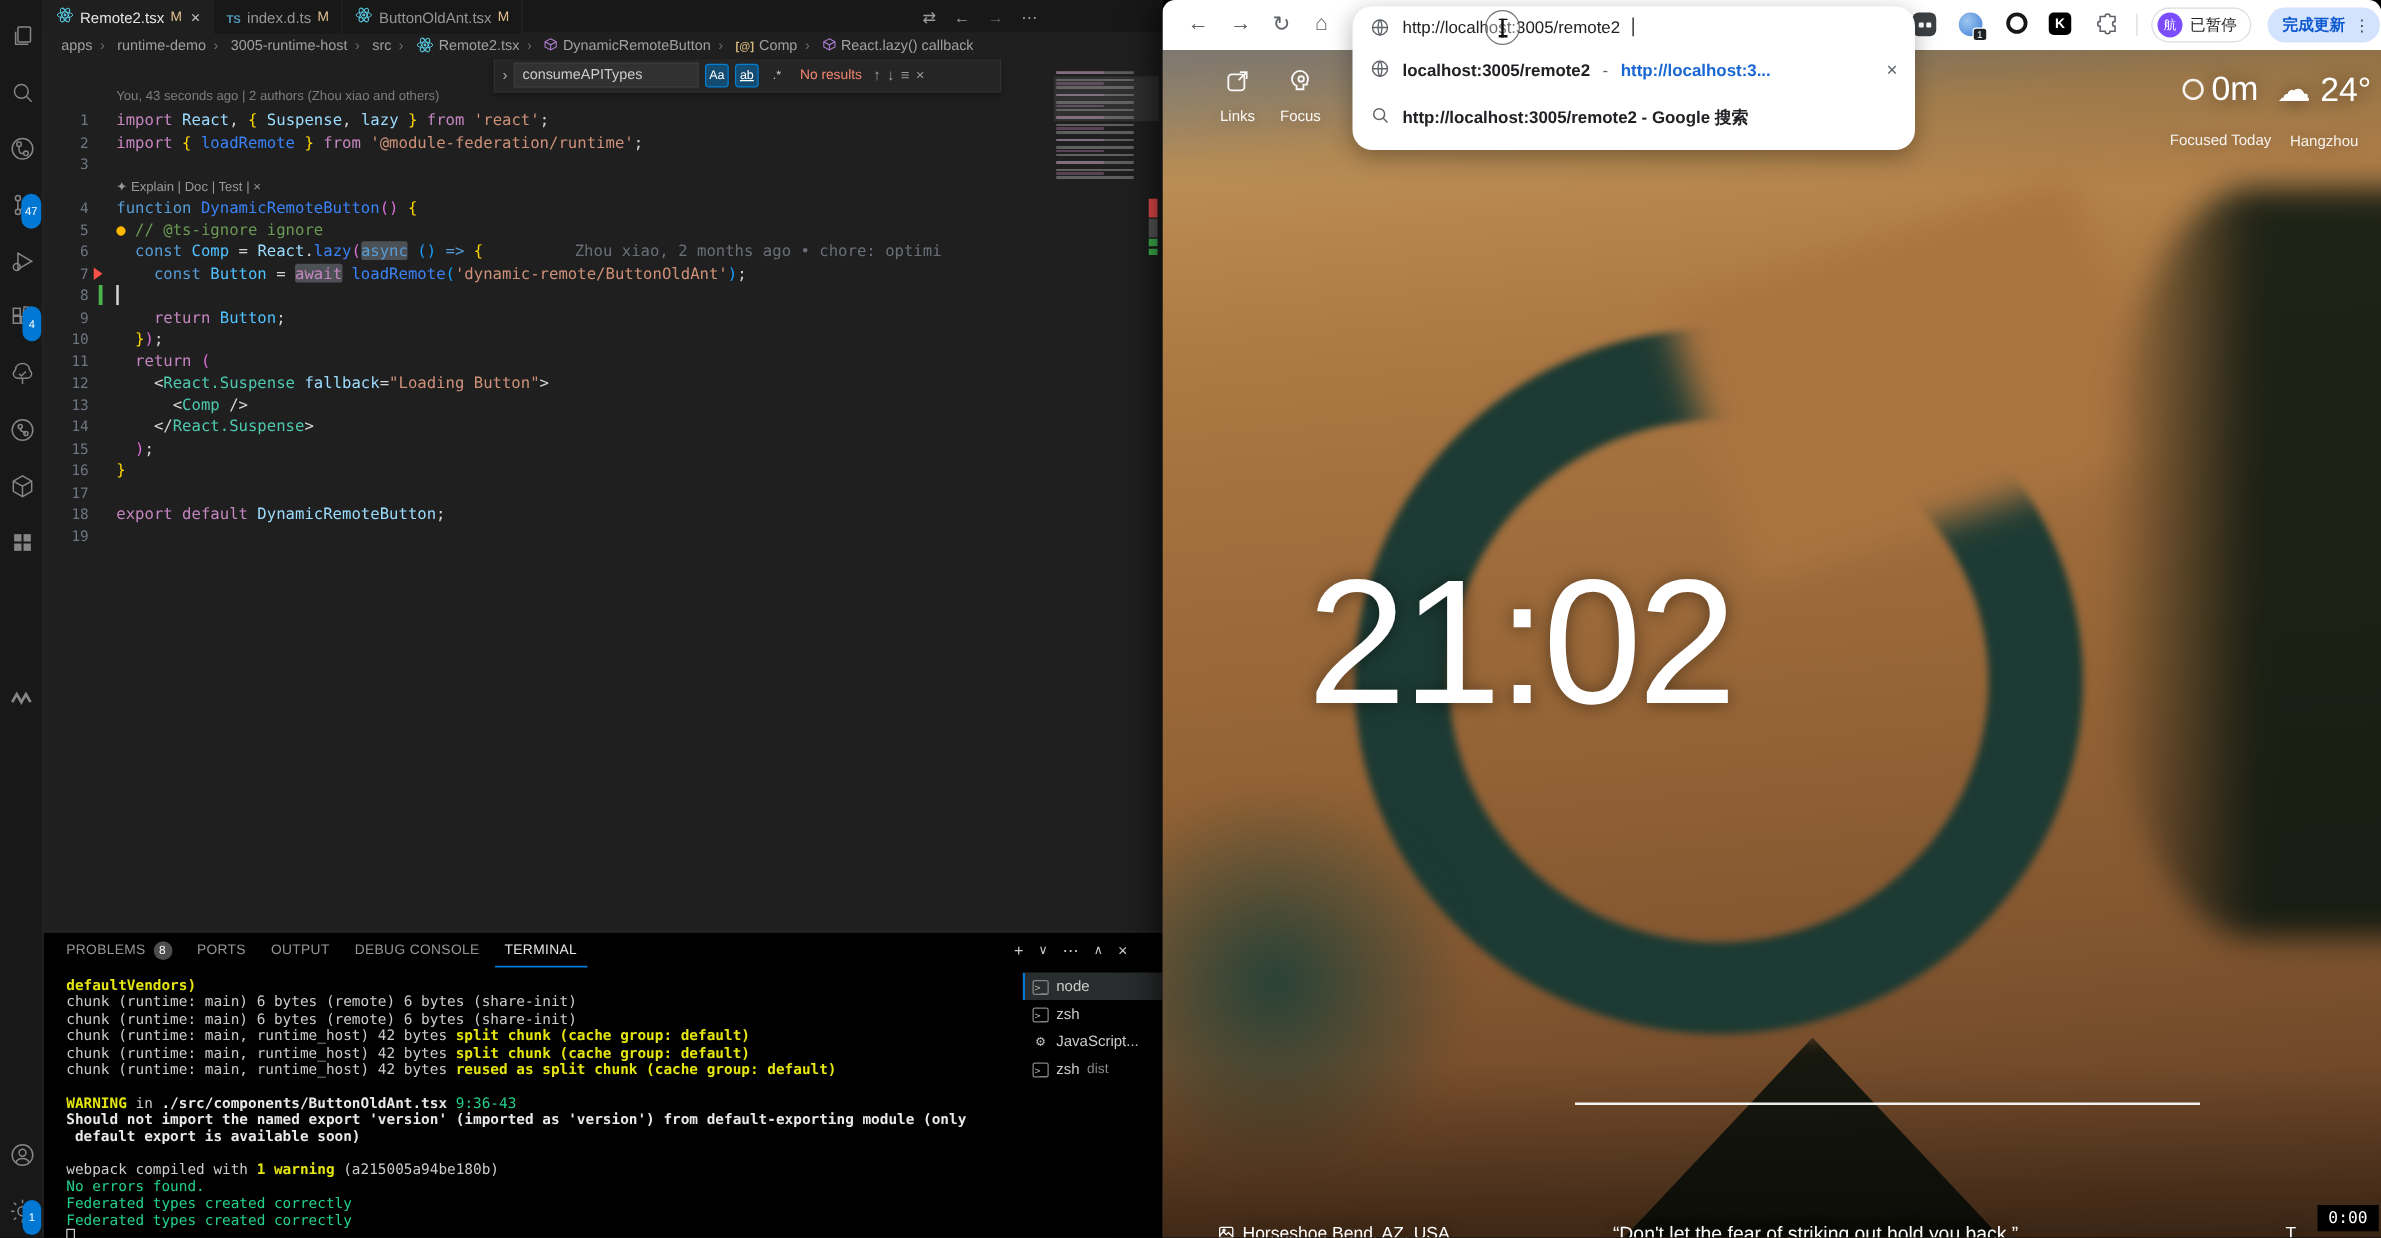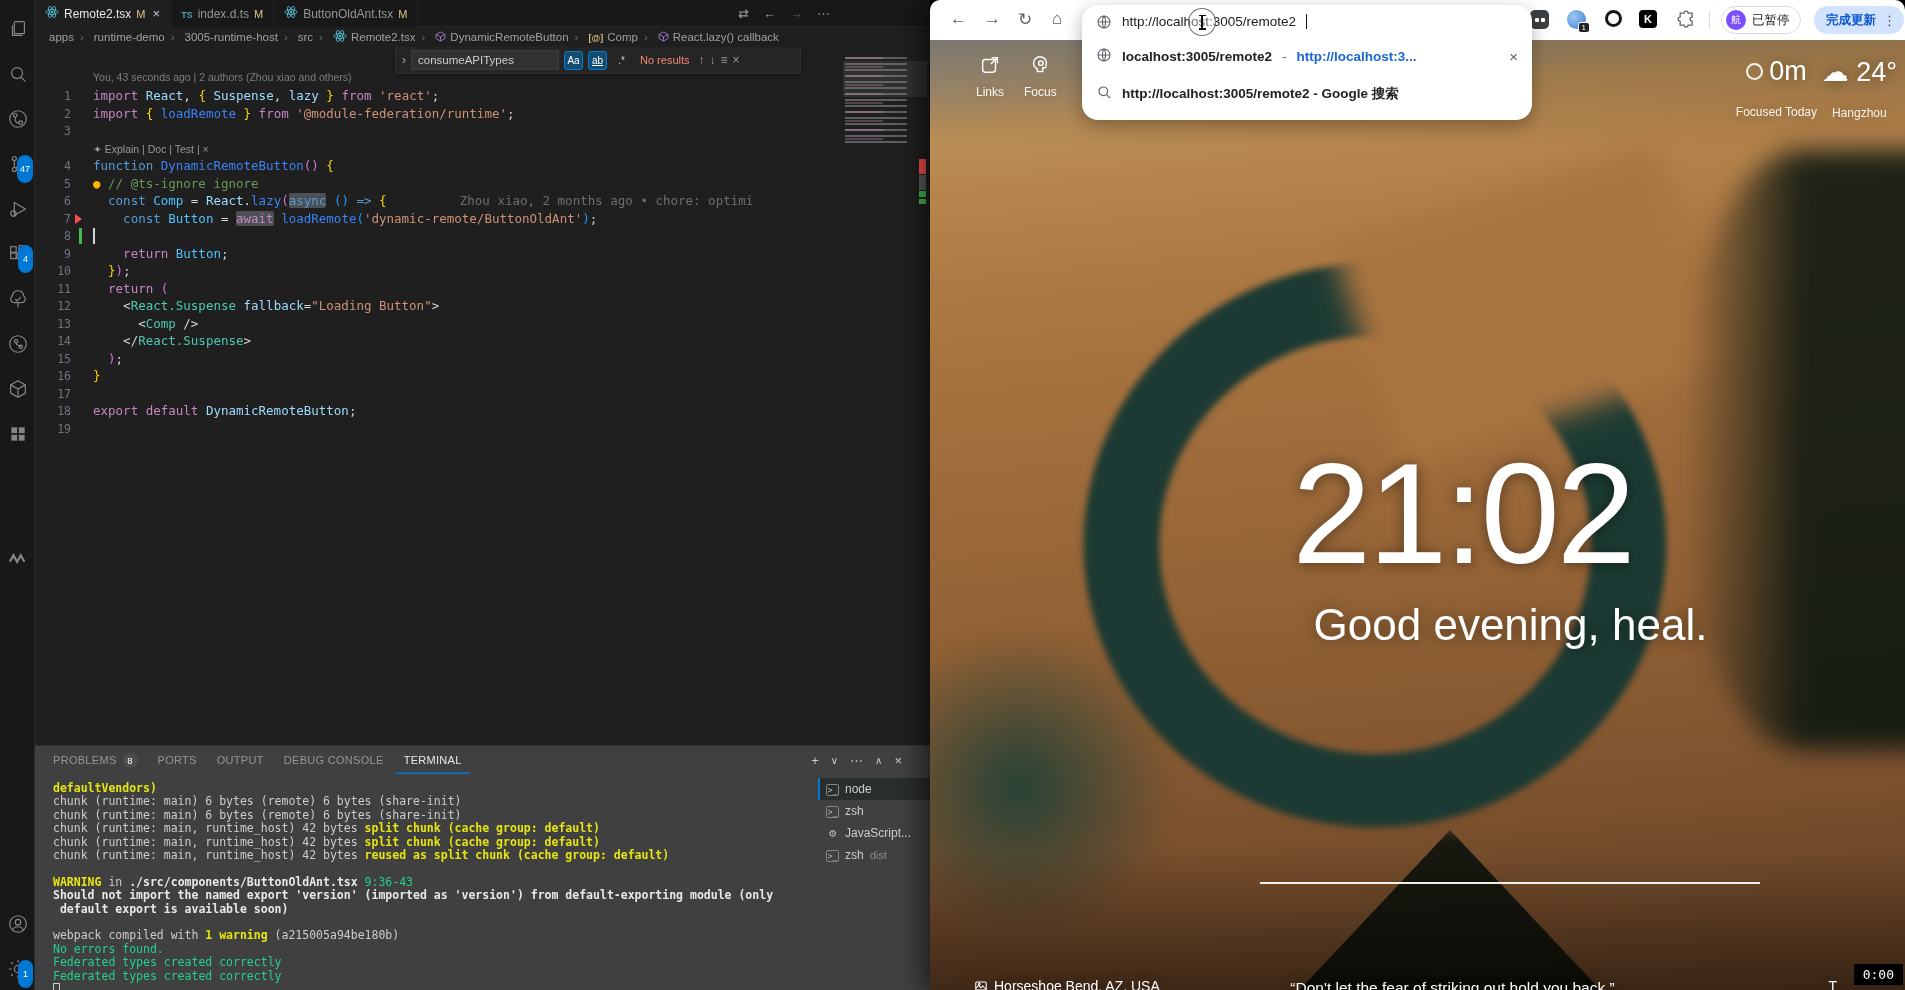--- a/index.html
+++ b/index.html
@@ -62,21 +62,21 @@
   
   #minimap { position:absolute; left:808px; top:8px; width:84px; height:94px; }
   #minimap .mlines1 { position:absolute; left:2px; top:2px; width:62px; height:90px;
     background:repeating-linear-gradient(180deg, rgba(190,190,190,.40) 0 2px, transparent 2px 6px); }
   #minimap .mlines2 { position:absolute; left:2px; top:2px; width:38px; height:88px;
     background:repeating-linear-gradient(180deg, rgba(197,134,192,.35) 0 2px, transparent 2px 9px); }
   #minimap .mslider { position:absolute; left:0; top:6px; width:84px; height:36px; background:rgba(130,130,130,.18); }
   .rmark { position:absolute; left:884px; width:7px; }
 
   
-  #panel { position:absolute; left:35px; top:745px; width:895px; height:245px; background:#404040; border-top:1px solid #333; }
+  #panel { position:absolute; left:35px; top:745px; width:895px; height:245px; background:#000000; border-top:1px solid #333; }
   #panel-tabs { position:absolute; left:10px; top:0; height:28px; display:flex; align-items:center; gap:4px; }
   .ptab { display:flex; align-items:center; gap:6px; padding:0 8px; height:28px; font-size:11px; letter-spacing:.3px; color:#969696; }
   .ptab.active { color:#e7e7e7; box-shadow:inset 0 -1.5px 0 #0078d4; }
   .pbadge { background:#4d4d4d; color:#fff; border-radius:9px; min-width:15px; height:15px; font-size:9.5px; display:flex; align-items:center; justify-content:center; padding:0 4px; }
   #panel-actions { position:absolute; right:28px; top:0; height:28px; display:flex; align-items:center; gap:12px; color:#cccccc; font-size:13px; }
   #term { position:absolute; left:18px; top:36px; font-family:"DejaVu Sans Mono", monospace; font-size:11.5px; line-height:13.4px; white-space:pre; }
   .t-w { color:#cccccc; } .t-y { color:#e5e510; font-weight:bold; }
   .t-g { color:#23d18b; } .t-b { color:#e8e8e8; font-weight:bold; }
   .t-cur { display:inline-block; width:7px; height:12px; border:1px solid #cccccc; vertical-align:-2px; }
   #termside { position:absolute; left:783px; top:32px; width:112px; }
@@ -131,21 +131,21 @@
 
   .mtx { color:#fff; text-shadow:0 1px 14px rgba(0,0,0,.45); }
   #mm-links { position:absolute; left:46px; top:14px; text-align:center; }
   #mm-focus { position:absolute; left:94px; top:14px; text-align:center; }
   .mmbtn .lbl { font-size:12px; margin-top:5px; opacity:.95; }
   .mmbtn svg { stroke:#fff; fill:none; stroke-width:1.6; opacity:.95; }
   #mm-stats { position:absolute; right:88px; top:16px; text-align:center; }
   #mm-weather { position:absolute; right:8px; top:16px; text-align:center; }
   .bignum { font-size:27px; font-weight:400; }
   .smallcap { font-size:12px; opacity:.9; margin-top:18px; }
-  #mm-clock { position:absolute; left:0; right:0; top:392px; text-align:center; font-size:142px; font-weight:500; letter-spacing:-3px; padding-left:90px; }
+  #mm-clock { position:absolute; left:0; right:0; top:392px; font-size:142px; font-weight:500; letter-spacing:-3px; padding-left:116px; }
   #mm-greeting { position:absolute; left:0; right:0; top:560px; text-align:center; font-size:44px; font-weight:500; padding-left:186px; }
   #mm-goal { position:absolute; left:0; right:0; top:718px; text-align:center; font-size:31px; font-weight:500; padding-left:186px; }
   #mm-underline { position:absolute; left:330px; top:842px; width:500px; height:2px; background:rgba(255,255,255,.92); }
   #mm-location { position:absolute; left:44px; bottom:-4px; font-size:14px; display:flex; gap:6px; align-items:center; }
   #mm-quote { position:absolute; left:0; right:0; bottom:-7px; text-align:center; font-size:15.5px; padding-left:70px; }
   #mm-todo { position:absolute; right:68px; bottom:-4px; font-size:14px; }
   #rec-timer { position:absolute; right:2px; bottom:5px; background:#000; color:#fff; font-family:"DejaVu Sans Mono", monospace; font-size:13px; padding:3px 9px; z-index:12; }
 
   
   #cursor { position:absolute; left:258px; top:8px; width:28px; height:28px; border:1.5px solid rgba(70,70,70,.75); border-radius:50%; background:rgba(255,255,255,.35); z-index:20; display:flex; align-items:center; justify-content:center; }
@@ -504,21 +504,20 @@
     <div id="mm-stats" class="mtx">
       <div class="bignum"><span style="display:inline-block;width:17px;height:17px;border:2.5px solid #fff;border-radius:50%;opacity:.9;margin-right:6px"></span><span>0m</span></div>
       <div class="smallcap">Focused Today</div>
     </div>
     <div id="mm-weather" class="mtx">
       <div class="bignum"><span>☁</span> <span>24°</span></div>
       <div class="smallcap">Hangzhou</div>
     </div>
 
     <div id="mm-clock" class="mtx">21:02</div>
-    <div id="mm-greeting" class="mtx">Good evening, heal.</div>
     <div id="mm-underline"></div>
 
     <div id="mm-location" class="mtx">
       <svg width="14" height="14" viewBox="0 0 24 24" fill="none" stroke="#fff" stroke-width="1.8">
           <rect x="3" y="5" width="18" height="14" rx="2"></rect>
           <path d="M3 16l5-5 4 4 3-3 6 6"></path>
           <circle cx="9" cy="9" r="1.5"></circle>
         </svg>
       <span>Horseshoe Bend, AZ, USA</span>
     </div>

